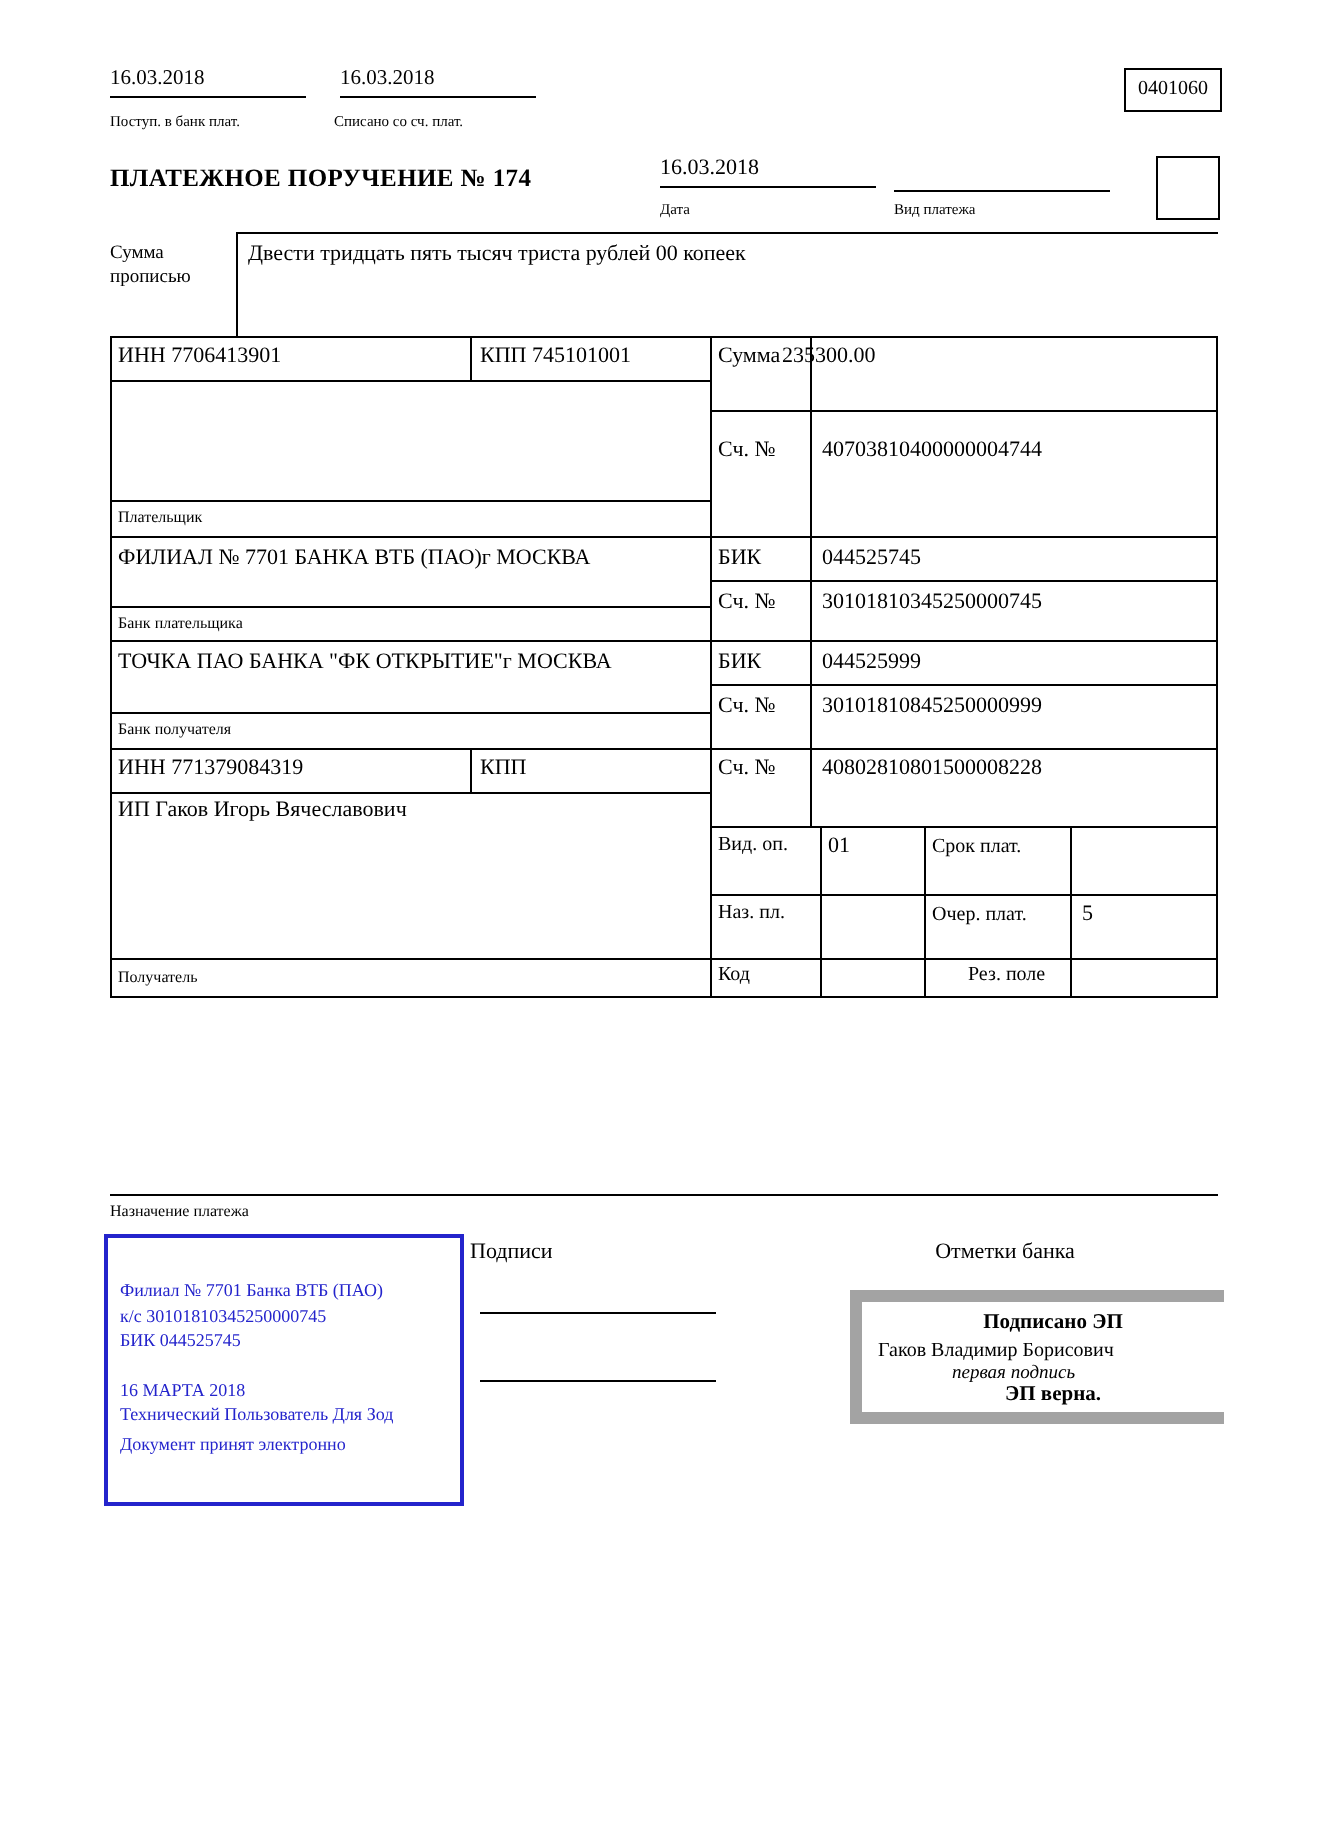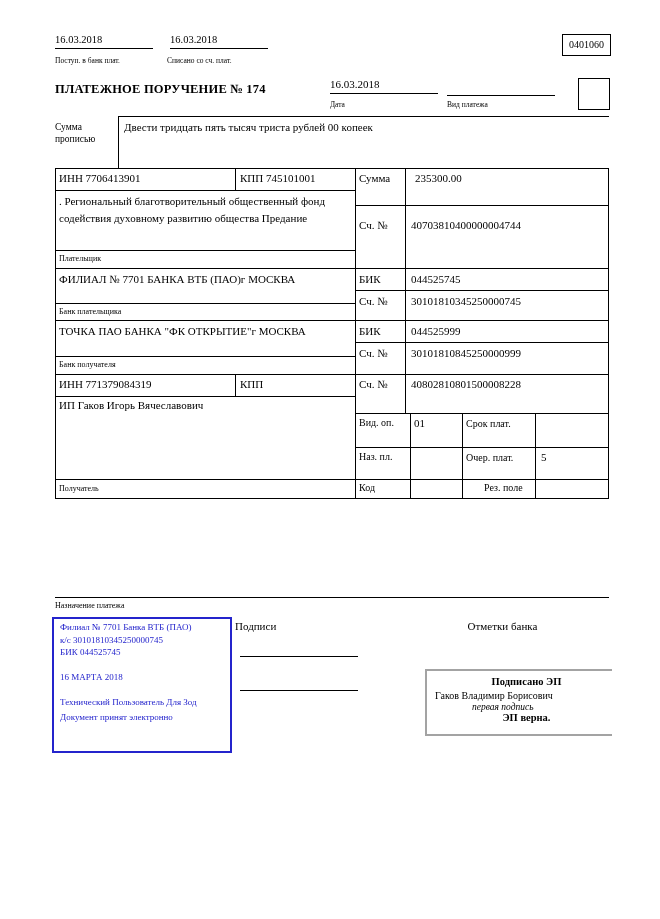--- a/index.html
+++ b/index.html
@@ -9,22 +9,22 @@
   .lh{position:absolute;height:1px;background:#000;}
   .lv{position:absolute;width:1px;background:#000;}
   .t11{font-size:11px;}
   .t10{font-size:10px;}
   .t8{font-size:8px;}
   .t75{font-size:7.5px;text-align:right;}
   .ufield{border-bottom:1px solid #000;padding-bottom:3px;font-size:10.5px;}
   .boxed{border:1px solid #000;}
   .title{font-size:12.5px;font-weight:bold;letter-spacing:.2px;}
   .bluebox{border:2px solid #2424cc;color:#2424cc;font-size:9px;line-height:1.4;
-           padding:2px 6px;box-sizing:border-box;}
-  .stampbox{border:2px solid #a3a3a3;box-sizing:border-box;margin-top:24px;}
+           padding:20px 6px;box-sizing:border-box;}
+  .stampbox{border:6px solid #a3a3a3;box-sizing:border-box;}
   .stamp-title{text-align:center;font-weight:bold;font-size:10.5px;margin-top:5px;}
   .stamp-name{font-size:10px;margin:3px 0 0 8px;}
   .stamp-sub{font-style:italic;font-size:9.5px;margin:1px 0 0 45px;}
   .stamp-ver{font-weight:bold;font-size:10.5px;text-align:center;}
 </style>
 </head>
 <body>
 
 <div class="page">
 
@@ -68,22 +68,21 @@
   <div class="lv" style="left:405px;top:168px;height:245px"></div>
   <div class="lv" style="left:608px;top:168px;height:330px"></div>
   <div class="lv" style="left:235px;top:374px;height:22px"></div>
   <div class="lv" style="left:410px;top:413px;height:85px"></div>
   <div class="lv" style="left:462px;top:413px;height:85px"></div>
   <div class="lv" style="left:535px;top:413px;height:85px"></div>
 
   <div class="abs t11" style="left:59px;top:172px">ИНН 7706413901</div>
   <div class="abs t11" style="left:240px;top:172px">КПП 745101001</div>
   <div class="abs t11" style="left:359px;top:172px">Сумма</div>
-  <div class="abs t11" style="left:415px;top:172px">235300.00</div>
-  <div class="abs t11" style="left:59px;top:193px;width:290px;line-height:1.5">. Региональный благотворительный общественный фонд содействия духовному развитию общества Предание</div>
+  <div class="abs t11" style="left:391px;top:172px">235300.00</div>
   <div class="abs t11" style="left:359px;top:219px">Сч. №</div>
   <div class="abs t11" style="left:411px;top:219px">40703810400000004744</div>
   <div class="abs t8" style="left:59px;top:254px">Плательщик</div>
 
   <div class="abs t11" style="left:59px;top:273px">ФИЛИАЛ № 7701 БАНКА ВТБ (ПАО)г МОСКВА</div>
   <div class="abs t11" style="left:359px;top:273px">БИК</div>
   <div class="abs t11" style="left:411px;top:273px">044525745</div>
   <div class="abs t11" style="left:359px;top:295px">Сч. №</div>
   <div class="abs t11" style="left:411px;top:295px">30101810345250000745</div>
   <div class="abs t8" style="left:59px;top:307px">Банк плательщика</div>
@@ -115,21 +114,21 @@
   <div class="abs t8" style="left:55px;top:601px">Назначение платежа</div>
 
   <div class="abs t11" style="left:235px;top:620px;width:120px;">Подписи</div>
   <div class="abs t11" style="left:420px;top:620px;width:165px;text-align:center">Отметки банка</div>
 
   <div class="abs bluebox" style="left:52px;top:617px;width:180px;height:136px">
     <div>Филиал № 7701 Банка ВТБ (ПАО)</div>
     <div>к/с 30101810345250000745</div>
     <div>БИК 044525745</div>
     <div style="margin-top:12px">16 МАРТА 2018</div>
-    <div style="margin-top:13px">Технический Пользователь Для Зод</div>
+    <div style="">Технический Пользователь Для Зод</div>
     <div style="margin-top:2px">Документ принят электронно</div>
   </div>
 
   <div class="lh" style="left:240px;top:656px;width:118px"></div>
   <div class="lh" style="left:240px;top:690px;width:118px"></div>
 
   <div class="abs stampbox" style="left:425px;top:645px;width:203px;height:67px">
     <div class="stamp-title">Подписано ЭП</div>
     <div class="stamp-name">Гаков Владимир Борисович</div>
     <div class="stamp-sub">первая подпись</div>

